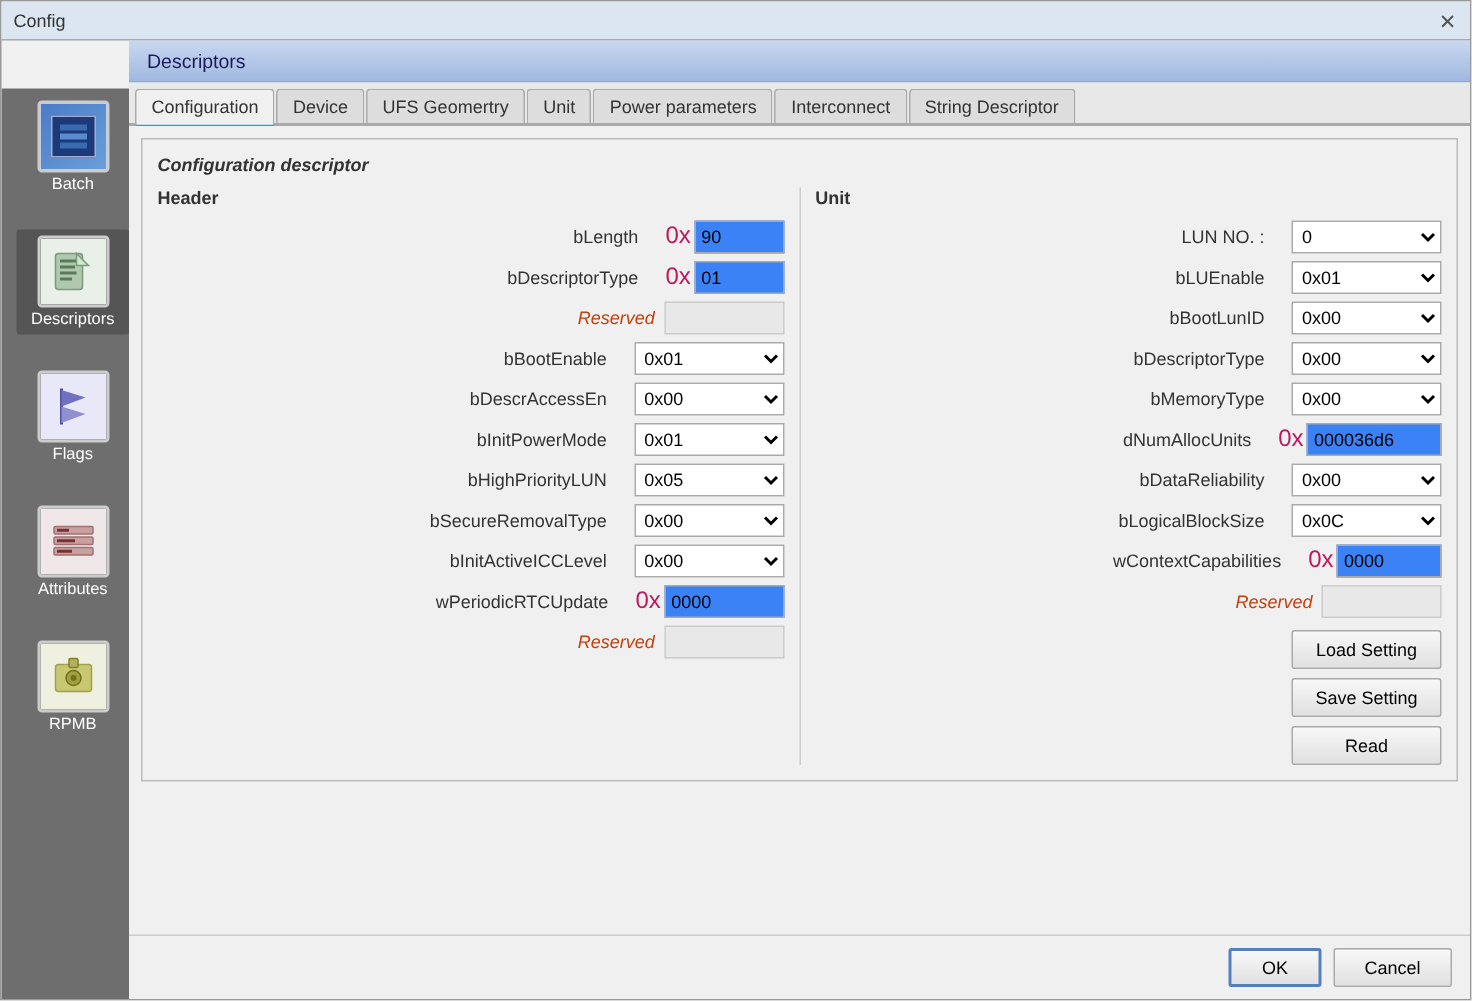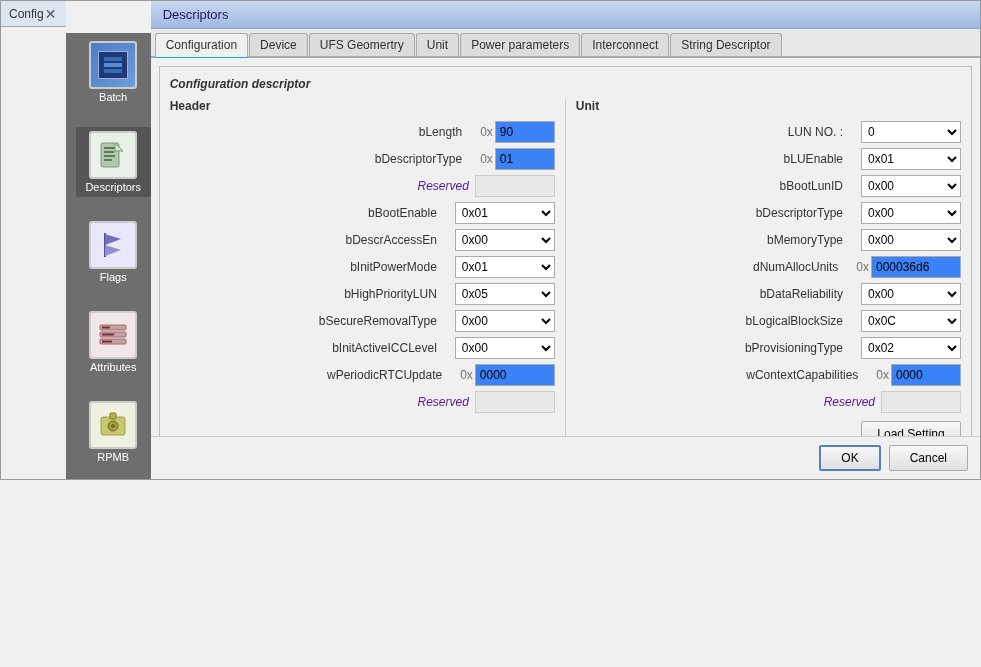--- a/index.html
+++ b/index.html
@@ -1,18 +1,18 @@
 <!DOCTYPE html>
 <html><head>
   <meta charset="utf-8">
   <style>
     * { box-sizing: border-box; margin: 0; padding: 0; font-family: 'Segoe UI', Tahoma, Geneva, Verdana, sans-serif; font-size: 12px; }
     body { width: 981px; height: 667px; background: #f0f0f0; overflow: hidden; }
 
-    .window { width: 981px; height: 480px; background: #f0f0f0; border: 1px solid #999; display: flex; }
+    .window { width: 981px; height: 667px; background: #f0f0f0; border: 1px solid #999; display: flex; flex-direction: column; }
 
     .title-bar { background: #dce6f0; padding: 4px 8px; display: flex; align-items: center; justify-content: space-between; border-bottom: 1px solid #aaa; height: 26px; }
     .title-bar-text { font-size: 12px; color: #333; }
     .close-btn { width: 14px; height: 14px; cursor: pointer; display: flex; align-items: center; justify-content: center; font-size: 14px; color: #555; }
 
     .main-content { display: flex; flex: 1; overflow: hidden; }
 
     
     .sidebar { width: 85px; background: #6e6e6e; display: flex; flex-direction: column; align-items: flex-end; padding: 4px 0; gap: 20px; margin-top: 32px; }
     .sidebar-item { display: flex; flex-direction: column; align-items: center; width: 75px; padding: 4px 2px; cursor: pointer; border-radius: 2px; }
@@ -45,34 +45,34 @@
 
     .two-panel { display: flex; gap: 0; }
 
     
     .left-section { flex: 1; padding-right: 10px; }
     .right-section { flex: 1; padding-left: 10px; border-left: 1px solid #ccc; }
 
     
     .form-row { display: flex; align-items: center; margin-bottom: 5px; }
     .form-label { flex: 1; text-align: right; padding-right: 18px; color: #333; font-size: 12px; }
-    .form-prefix { color: #737373; font-size: 12px; margin-right: 2px; }
+    .form-prefix { color: #be185d; font-size: 16px; margin-right: 2px; }
     .form-input { height: 22px; border: 1px solid #aaa; background: #3b82f6; padding: 0 4px; font-size: 12px; }
     .form-input-short { width: 60px; }
     .form-input-med { width: 80px; }
     .form-select { height: 22px; border: 1px solid #aaa; background: #fff; padding: 0 2px; font-size: 12px; width: 100px; }
 
     .unit-header { font-weight: 600; margin-bottom: 8px; color: #333; font-size: 12px; }
 
     
     .bottom-bar { display: flex; justify-content: flex-end; padding: 8px 12px; gap: 8px; background: #f0f0f0; border-top: 1px solid #ccc; }
     .btn { padding: 4px 20px; border: 1px solid #aaa; background: linear-gradient(to bottom, #f8f8f8, #e0e0e0); cursor: pointer; font-size: 12px; border-radius: 2px; height: 26px; }
     .btn-primary { border: 2px solid #5580c0; }
     .side-btn { padding: 4px 12px; border: 1px solid #aaa; background: linear-gradient(to bottom, #f8f8f8, #e0e0e0); cursor: pointer; font-size: 12px; border-radius: 2px; height: 26px; width: 100px; margin-left: 47px; }
-    .reserved-label { flex: 1; text-align: right; padding-right: 6px; color: #4c1d95; font-size: 12px; font-style: italic; }
+    .reserved-label { flex: 1; text-align: right; padding-right: 6px; color: #c2410c; font-size: 12px; font-style: italic; }
   </style>
 </head>
 <body>
 
 <div class="window">
 
   <div class="title-bar">
     <span class="title-bar-text">Config</span>
     <span class="close-btn">✕</span>
   </div>
@@ -317,26 +317,20 @@
                 </select>
               </div>
 
               <div class="form-row">
                 <span class="form-label">bLogicalBlockSize</span>
                 <select class="form-select">
                   <option>0x0C</option>
                 </select>
               </div>
 
-              <div class="form-row">
-                <span class="form-label">bProvisioningType</span>
-                <select class="form-select">
-                  <option>0x02</option>
-                </select>
-              </div>
 
               <div class="form-row">
                 <span class="form-label">wContextCapabilities</span>
                 <span class="form-prefix">0x</span>
                 <input class="form-input" style="width: 70px;" value="0000">
               </div>
 
               <div class="form-row">
                 <span class="reserved-label">Reserved</span>
                 <input class="form-input" style="width: 80px; background: rgb(232, 232, 232); border-color: rgb(204, 204, 204);" value="">

